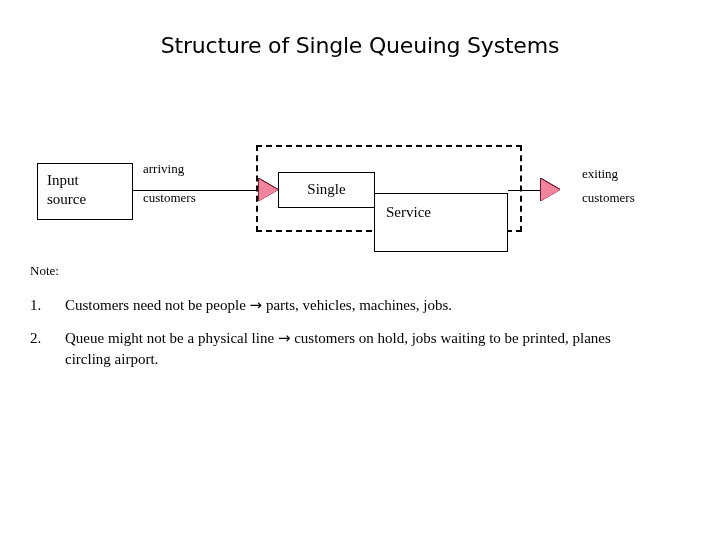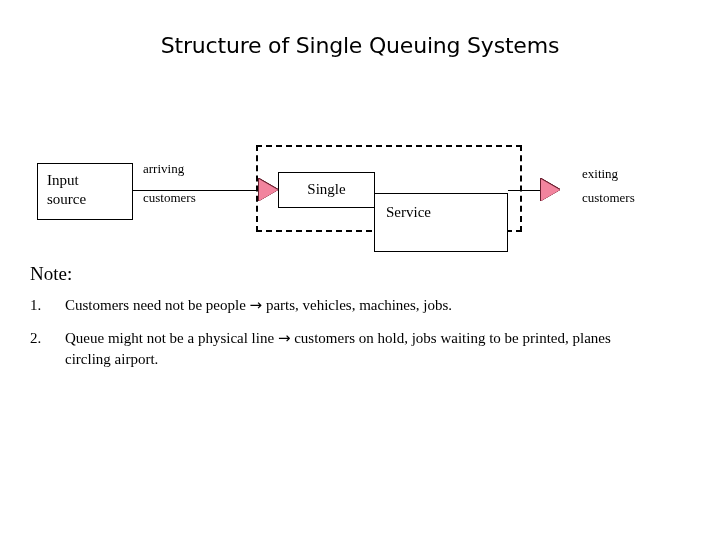--- a/index.html
+++ b/index.html
@@ -139,21 +139,21 @@
     position: absolute;
     left: 0;
     top: 0;
     width: 720px;
   }
   .note-heading {
     position: absolute;
     left: 30px;
     top: 263px;
     font-family: "Liberation Serif", "DejaVu Serif", serif;
-    font-size: 19px;
+    font-size: 13px;
     color: #000000;
   }
   .note-item {
     position: absolute;
     left: 30px;
     font-family: "Liberation Serif", "DejaVu Serif", serif;
     font-size: 15px;
     line-height: 1.42;
     color: #000000;
   }

